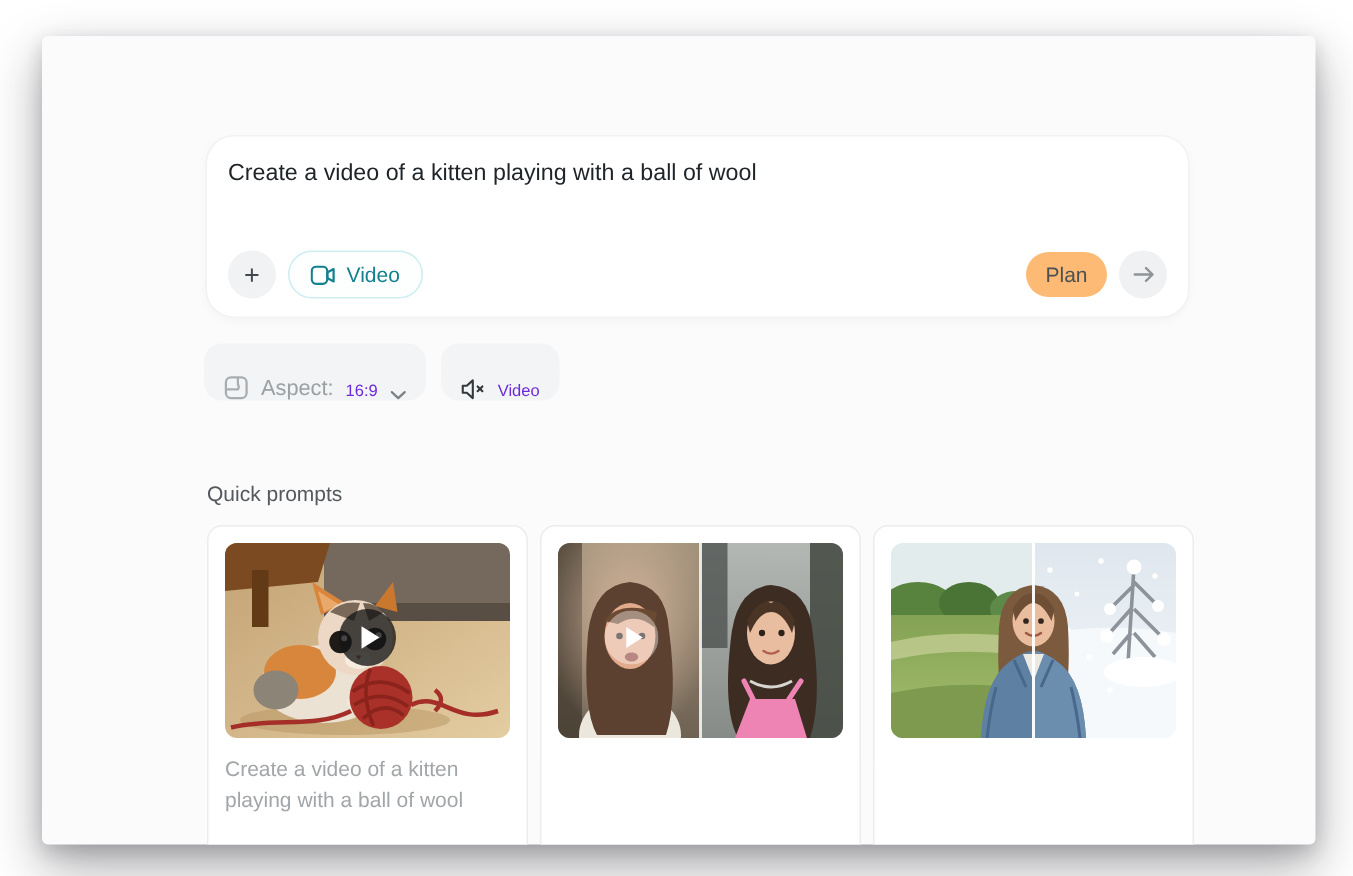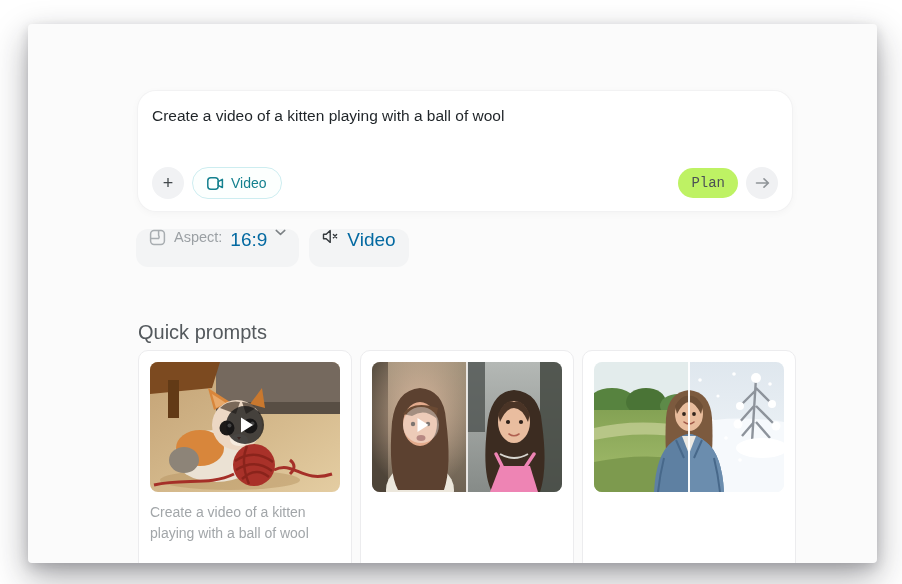--- a/index.html
+++ b/index.html
@@ -32,39 +32,39 @@
     color:#43484c;font-size:18px;line-height:1;display:flex;align-items:center;
     justify-content:center;cursor:pointer;padding:0;font-family:inherit;
   }
   .btn-video{
     margin-left:8px;height:32px;border-radius:16px;border:1px solid #cdedf0;
     background:#fcfffe;color:#15818f;font-size:14px;display:flex;align-items:center;
     gap:7px;padding:0 14px;cursor:pointer;font-family:inherit;
   }
   .spacer{flex:1;}
   .btn-plan{
-    height:30px;border-radius:15px;border:none;background:#bef264;color:#4c5156;
-    font-size:14px;padding:0 13px;cursor:pointer;font-family:Liberation Mono, monospace;
+    height:30px;border-radius:15px;border:none;background:#fdba74;color:#4c5156;
+    font-size:14px;padding:0 13px;cursor:pointer;font-family:Liberation Sans, sans-serif;
   }
   .btn-send{
     margin-left:8px;width:32px;height:32px;border-radius:50%;background:#f0f1f3;
     border:none;display:flex;align-items:center;justify-content:center;
     cursor:pointer;padding:0;
   }
   
   .toolbar{position:absolute;left:108px;top:205px;display:flex;gap:10px;}
   .pill{
     height:38px;border-radius:12px;background:#f3f4f5;border:none;
-    display:flex;align-items:flex-start;gap:8px;padding:0 13px;cursor:pointer;
+    display:flex;align-items:flex-end;gap:8px;padding:0 13px;cursor:pointer;
     font-family:inherit;
   }
   .pill .lbl-muted{font-size:14.5px;color:#9ba0a4;}
-  .pill .lbl-strong{font-size:19px;color:#0369a1;font-weight:500;}
+  .pill .lbl-strong{font-size:11px;color:#6d28d9;font-weight:500;}
   
-  .qp-heading{position:absolute;left:110px;top:297px;font-size:20px;color:#54595d;}
+  .qp-heading{position:absolute;left:110px;top:297px;font-size:14px;color:#54595d;}
   .cards{position:absolute;left:110px;top:326px;display:flex;gap:8px;}
   .card{
     width:190px;background:#ffffff;border:1px solid #ececee;border-radius:10px;
     padding:11px;height:226px;cursor:pointer;
   }
   .thumb{
     width:190px;height:130px;border-radius:8px;overflow:hidden;position:relative;
     display:block;
   }
   .thumb svg{display:block;}

